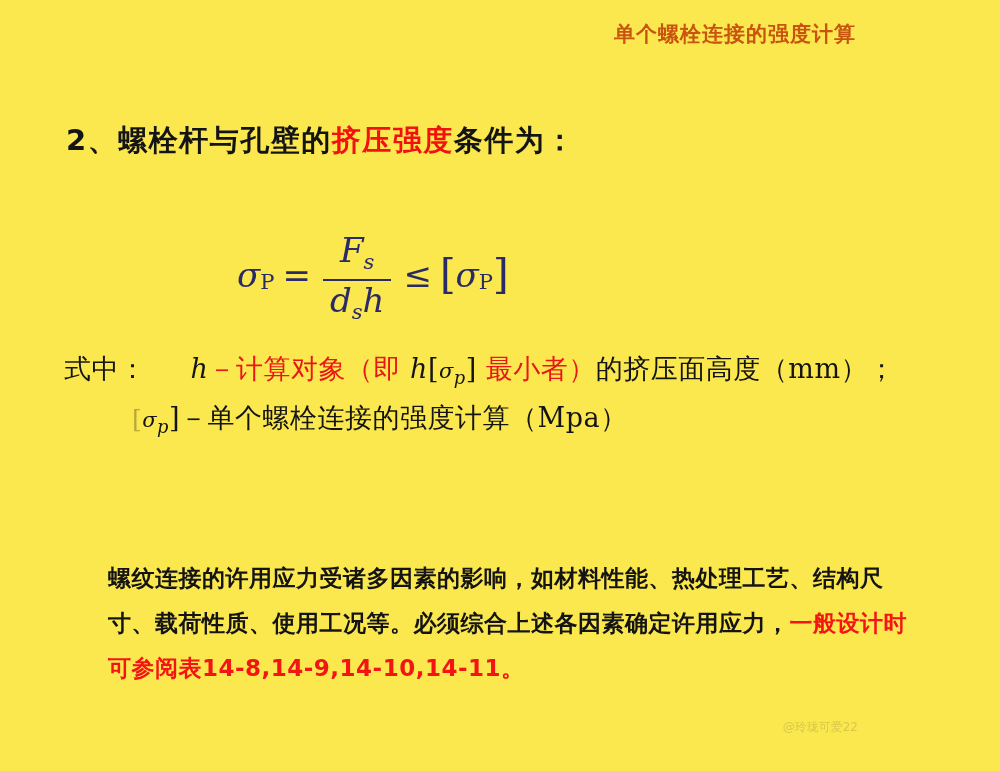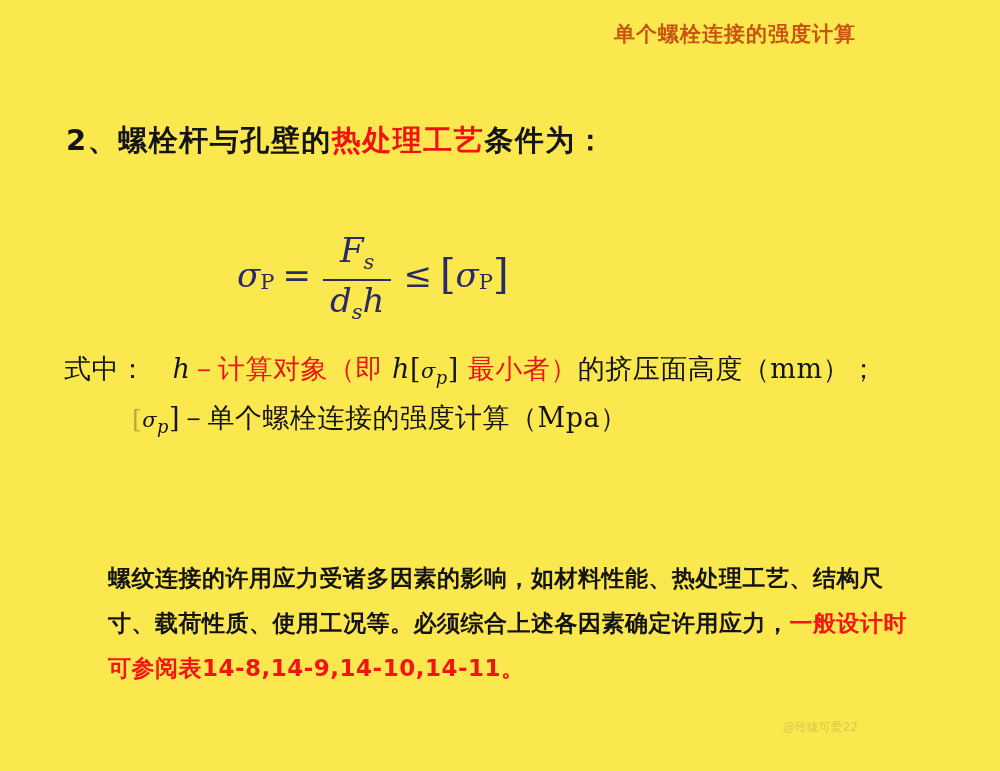--- a/index.html
+++ b/index.html
@@ -122,21 +122,21 @@
     position: absolute;
     top: 400px;
     left: 132px;
     font-family: "DejaVu Serif", serif;
     font-size: 27px;
     color: #141414;
     white-space: nowrap;
     letter-spacing: 0.5px;
   }
   .where-line1 .lbl {
-    margin-right: 26px;
+    margin-right: 44px;
   }
   .where-line1 .red,
   .where-line2 .red {
     color: #e81616;
   }
   .it {
     font-style: italic;
   }
   .sigma-sub {
     font-size: 0.66em;
@@ -227,21 +227,21 @@
   .paw-icon i.pad { width: 14px; height: 11px; left: 4px; top: 8px; border-radius: 46% 46% 50% 50%; }
 </style>
 </head>
 <body>
 
 <div id="slide">
 
   <div class="slide-header">单个螺栓连接的强度计算</div>
 
   <div class="section-heading">
-    <span>2、螺栓杆与孔壁的</span><span class="hl-red">热处理工艺</span><span>条件为：</span>
+    <span>2、螺栓杆与孔壁的</span><span class="hl-red">挤压强度</span><span>条件为：</span>
   </div>
 
   <div class="formula-block">
     <span class="var">σ</span>
       <span class="sub">P</span>
     <span class="op">=</span>
     <span class="fraction">
       <span class="num"><span class="var">F</span><span class="sub-i">s</span></span>
       <span class="bar"></span>
       <span class="den"><span class="var">d</span><span class="sub-i">s</span><span class="var">h</span></span>

